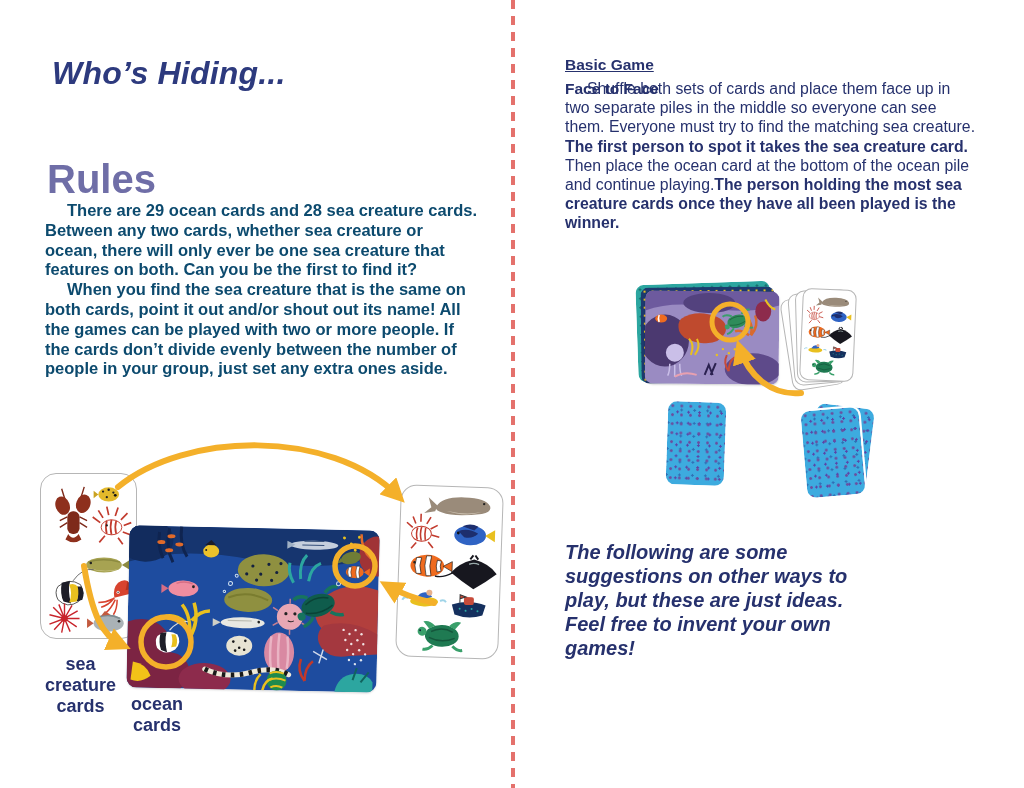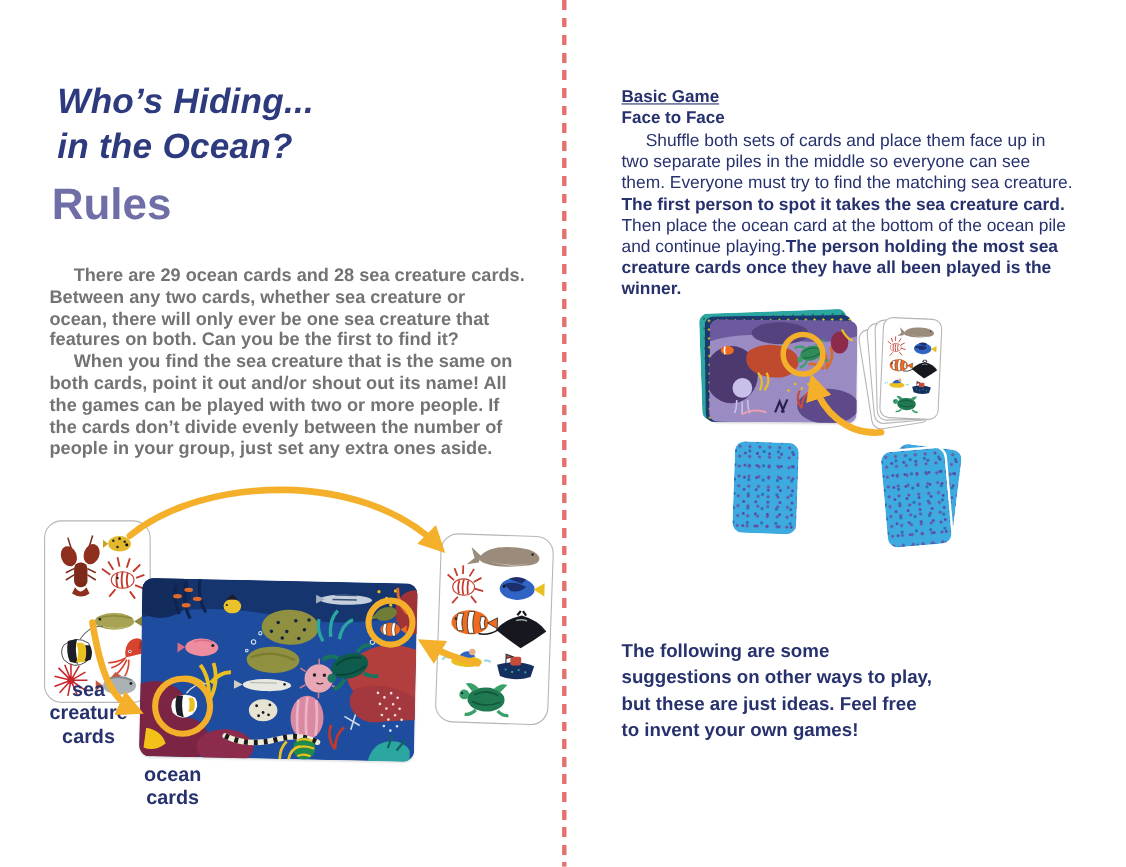--- a/index.html
+++ b/index.html
@@ -2,51 +2,51 @@
 <html><head>
 <meta charset="utf-8">
 <style>
   html,body { margin:0; padding:0; }
   body {
     width:1024px; height:788px; position:relative; overflow:hidden;
     background:#ffffff;
     font-family:"Liberation Sans", sans-serif;
     color:#26316d;
   }
-  .abs { position:absolute;margin-top:40px; }
+  .abs { position:absolute; }
   p { margin:0; }
 
   
   #divider {
     position:absolute; left:511px; top:0; width:4px; height:788px;
     background:repeating-linear-gradient(to bottom, #e4716c 0 9px, transparent 9px 16px);
   }
 
   
   #title { left:52px; top:32px; font-size:32px; line-height:41px; font-weight:bold; font-style:italic; color:#2d3a7e; letter-spacing:.2px; }
   #title span { display:block; }
   #rules-heading { left:47px; top:126px; font-size:40px; line-height:40px; font-weight:bold; color:#6f6ea7; }
-  #left-body { left:45px; top:201px; width:432px; font-size:16.5px; line-height:19.8px; font-weight:bold; color:#737373; }
+  #left-body { left:45px; top:201px; width:432px; font-size:16.5px; line-height:19.8px; font-weight:bold; color:#0c4a6e; }
   #left-body p { text-indent:22px; }
 
   
   #rp-heading1 { left:565px; top:39px; font-size:15.5px; line-height:19px; font-weight:bold;text-decoration:underline; }
   #rp-heading2 { left:565px; top:58px; font-size:15.5px; line-height:19px; font-weight:bold; }
   #rp-body { left:565px; top:79px; width:412px; font-size:15.8px; line-height:19.2px; text-indent:22px; }
   #rp-body .b { font-weight:bold; }
-  #footer-note { left:565px; top:540px; width:288px; font-size:17px; line-height:24px; font-weight:bold; }
+  #footer-note { left:565px; top:540px; width:288px; font-size:20px; line-height:24px; font-style:italic; font-weight:bold; }
 
   
   .wcard { position:absolute; background:#fff; border:1.5px solid #b6b6b6; border-radius:16px; box-sizing:border-box; }
   #sea-card-left  { left:40px;  top:473px; width:97px;  height:166px; }
   #sea-card-right { left:398px; top:486px; width:103px; height:172px; transform:rotate(2deg); }
   #ocean-card { position:absolute; left:128px; top:528px; width:250px; height:162px; border-radius:10px; overflow:hidden; transform:rotate(1.2deg); box-shadow:0 1px 2px rgba(0,0,0,.15); }
 
   .label { position:absolute; text-align:center; font-weight:bold; font-size:18px; line-height:21px; color:#26316d; }
-  #label-sea   { left:28px;  top:617px; width:105px; }
+  #label-sea   { left:28px;  top:654px; width:105px; }
   #label-ocean { left:116px; top:694px; width:82px; }
 
   
   #ocean-stack-back2 { position:absolute; left:637px; top:283px; width:134px; height:97px; border-radius:8px; transform:rotate(-2deg);
     background-color:#2ca6a0;
     background-image:radial-gradient(circle,#14706b 1.2px,transparent 1.4px); background-size:9px 9px; }
   #ocean-stack-back1 { position:absolute; left:641px; top:287px; width:134px; height:96px; border-radius:8px; transform:rotate(-.6deg);
     background-color:#1d3a6e;
     background-image:radial-gradient(circle,#e9c01f 1px,transparent 1.2px); background-size:8px 8px; }
   #ocean-card-right { position:absolute; left:645px; top:291px; width:134px; height:93px; border-radius:8px; overflow:hidden; transform:rotate(.5deg); box-shadow:0 1px 2px rgba(0,0,0,.2); }
@@ -342,21 +342,20 @@
       <path d="M120,8 q4,8 10,10" stroke="#e9c01f" stroke-width="2" fill="none"></path>
     </symbol>
   </defs>
 </svg>
 
 <div id="divider"></div>
 
 <section>
   <h1 class="abs" id="title">
     <span>Who’s Hiding...</span>
-    <span>in the Ocean?</span>
   </h1>
   <h2 class="abs" id="rules-heading">Rules</h2>
 
   <div class="abs" id="left-body">
     <p>There are 29 ocean cards and 28 sea creature cards. Between any two cards, whether sea creature or ocean, there will only ever be one sea creature that features on both. Can you be the first to find it?</p>
     <p>When you find the sea creature that is the same on both cards, point it out and/or shout out its name! All the games can be played with two or more people. If the cards don’t divide evenly between the number of people in your group, just set any extra ones aside.</p>
   </div>
 
   <div class="wcard" id="sea-card-left">
     <svg width="94" height="163" viewBox="0 0 100 170">

